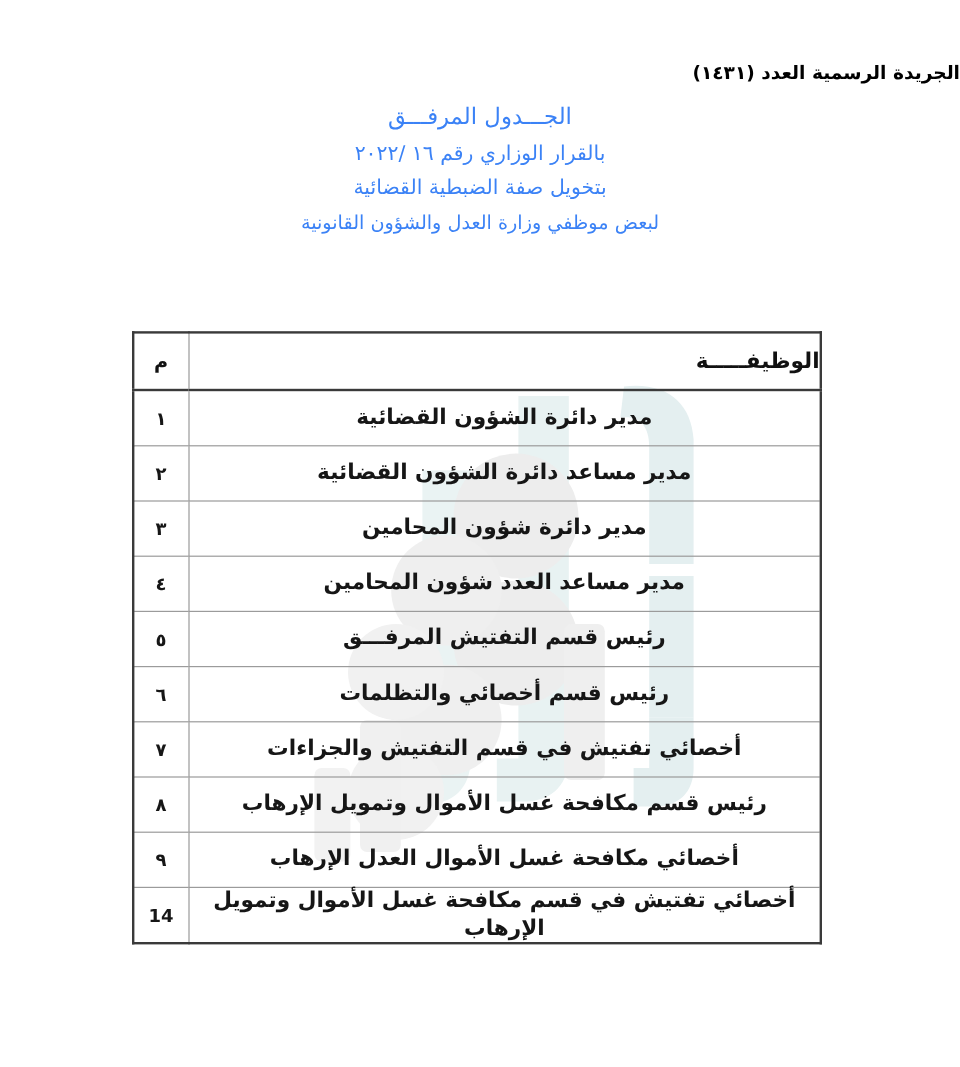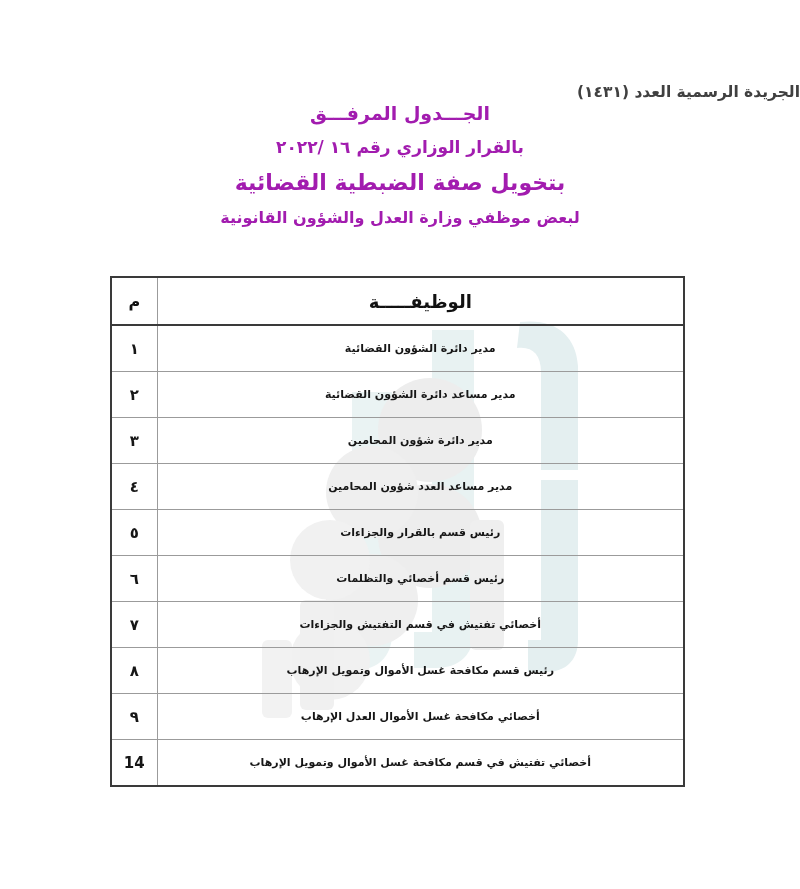--- a/index.html
+++ b/index.html
@@ -39,49 +39,47 @@
   
   .running-head {
     position: absolute;
     top: 52px;
     right: 0;
     left: 112px;
     text-align: right;
     font-size: 15.5px;
     font-weight: 700;
     letter-spacing: 0px;
-    color: #404040;
+    color: #000000;
     z-index: 3;
     direction: rtl;
-    margin-top: 31px;
   }
   .running-head .rh-inner {
     display: inline-block;
     padding-left: 0;
   }
 
   
   .title-block {
     position: absolute;
     top: 88px;
     left: 0;
     width: 800px;
     text-align: center;
     z-index: 3;
     direction: rtl;
   }
   .title-line {
-    font-weight: 700;
-    color: #a21caf;
+    font-weight: 400;
+    color: #3b82f6;
     line-height: 1.0;
-    margin-top: 16px;
   }
   .title-line.l1 { font-size: 19px; margin-bottom: 13px; letter-spacing: 0.3px;}
   .title-line.l2 { font-size: 17px; margin-bottom: 12px; }
-  .title-line.l3 { font-size: 22px; margin-bottom: 12px; }
+  .title-line.l3 { font-size: 17px; margin-bottom: 12px; }
   .title-line.l4 { font-size: 16px; }
 
   
   .table-wrap {
     position: absolute;
     top: 276px;
     right: 115px;
     width: 573px;
     z-index: 2;
     direction: rtl;
@@ -102,30 +100,30 @@
     text-align: center;
     vertical-align: middle;
     background: transparent;
   }
   table.jobs thead th {
     height: 46px;
     border-bottom: 2px solid #3a3a3a;
     font-weight: 700;
     color: #111111;
   }
-  table.jobs thead th.th-job { font-size: 18px; letter-spacing: 0.5px; }
+  table.jobs thead th.th-job { font-size: 18px; letter-spacing: 0.5px; text-align: right; }
   table.jobs thead th.th-num { font-size: 16px; }
 
   table.jobs tbody td {
     height: 45px;
     font-weight: 700;
     color: #161616;
   }
   table.jobs tbody td.td-job {
-    font-size: 11px;
+    font-size: 18px;
     padding: 0 16px;
     line-height: 1.25;
   }
   table.jobs tbody td.td-num {
     font-size: 15px;
   }
 
   
   table.jobs tbody tr td:first-child { border-left: 1px solid #9b9b9b; }
 </style>
@@ -199,21 +197,21 @@
           </tr>
           <tr>
             <td class="td-job">مدير دائرة شؤون المحامين</td>
             <td class="td-num">٣</td>
           </tr>
           <tr>
             <td class="td-job">مدير مساعد العدد شؤون المحامين</td>
             <td class="td-num">٤</td>
           </tr>
           <tr>
-            <td class="td-job">رئيس قسم بالقرار والجزاءات</td>
+            <td class="td-job">رئيس قسم التفتيش المرفـــق</td>
             <td class="td-num">٥</td>
           </tr>
           <tr>
             <td class="td-job">رئيس قسم أخصائي والتظلمات</td>
             <td class="td-num">٦</td>
           </tr>
           <tr>
             <td class="td-job">أخصائي تفتيش في قسم التفتيش والجزاءات</td>
             <td class="td-num">٧</td>
           </tr>

